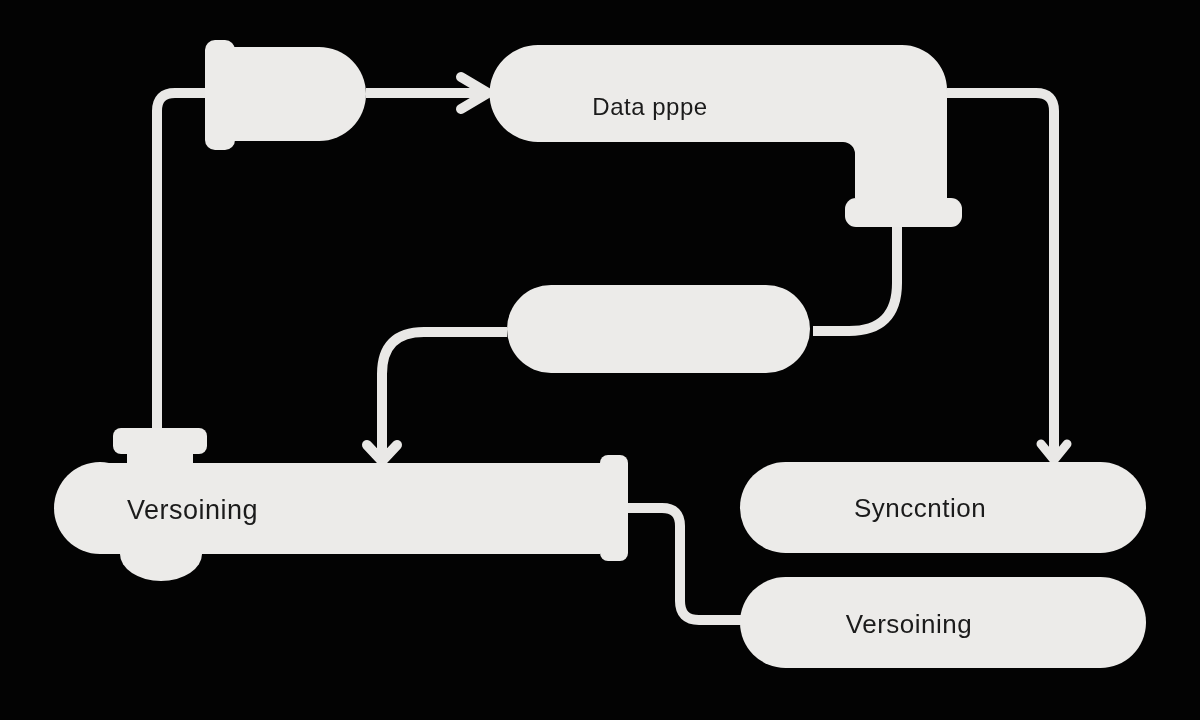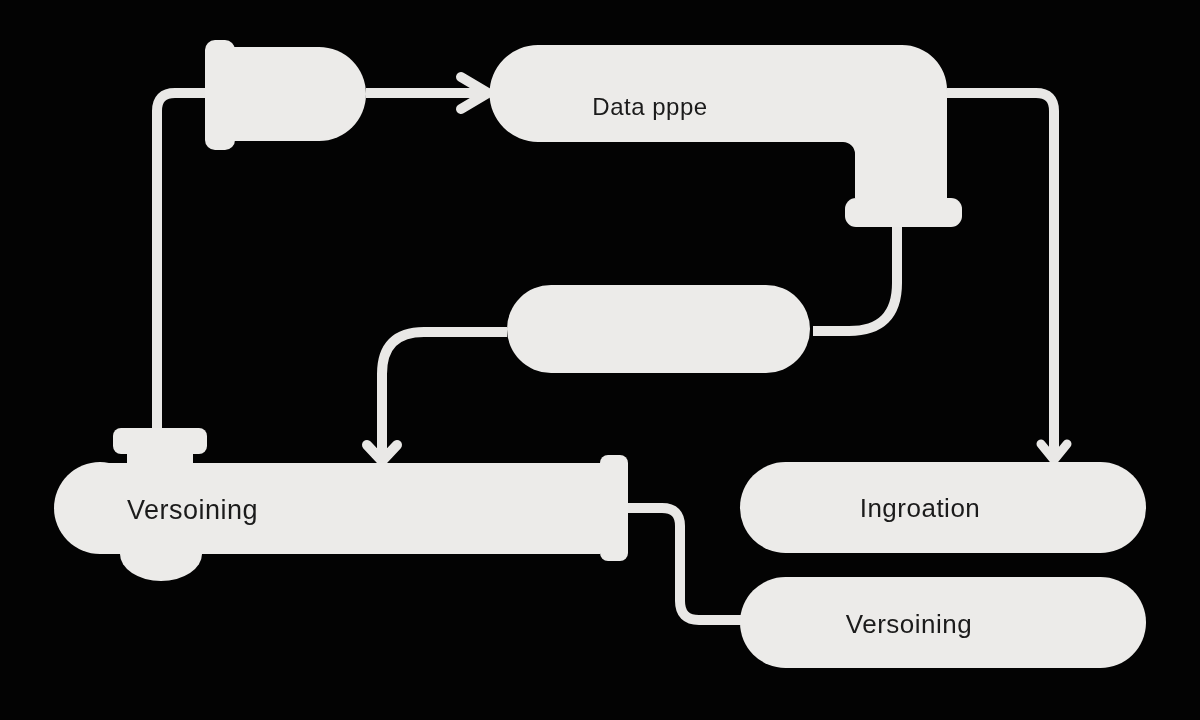--- a/index.html
+++ b/index.html
@@ -74,16 +74,16 @@
     <rect x="740" y="462" width="406" height="91" rx="45.5" fill="#ECEBE9"></rect>
 
     <rect x="740" y="577" width="406" height="91" rx="45.5" fill="#ECEBE9"></rect>
   </svg>
 
   <div class="label center lbl-datapipe">Data pppe</div>
 
 
   <div class="label lbl-ingestion">Versoining</div>
 
-  <div class="label center lbl-versioning">Ingroation</div>
+  <div class="label center lbl-versioning">Synccntion</div>
 
   <div class="label center lbl-sync">Versoining</div>
 </div>
 
 </body></html>

